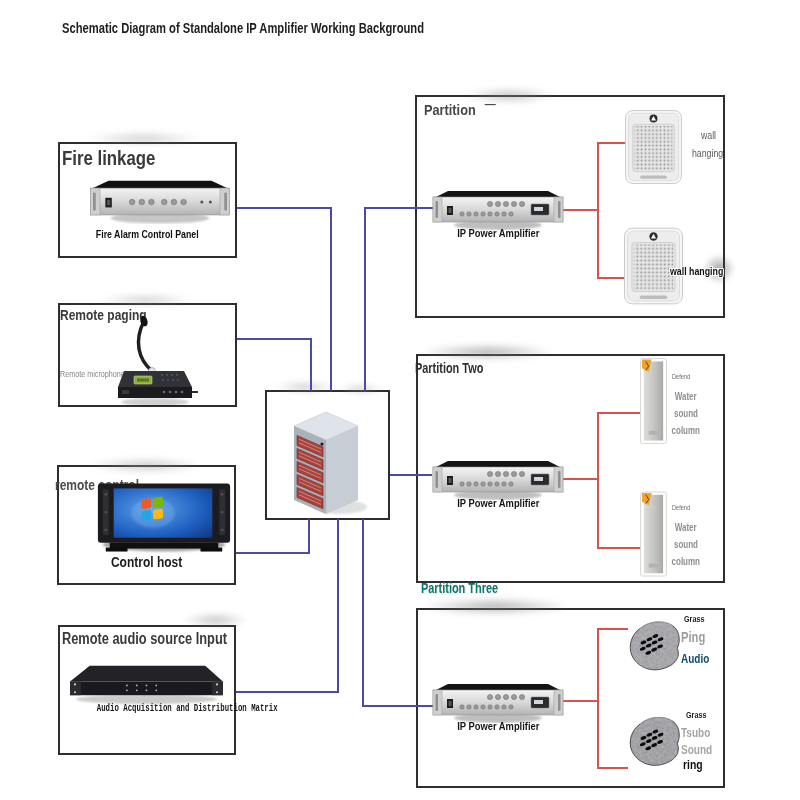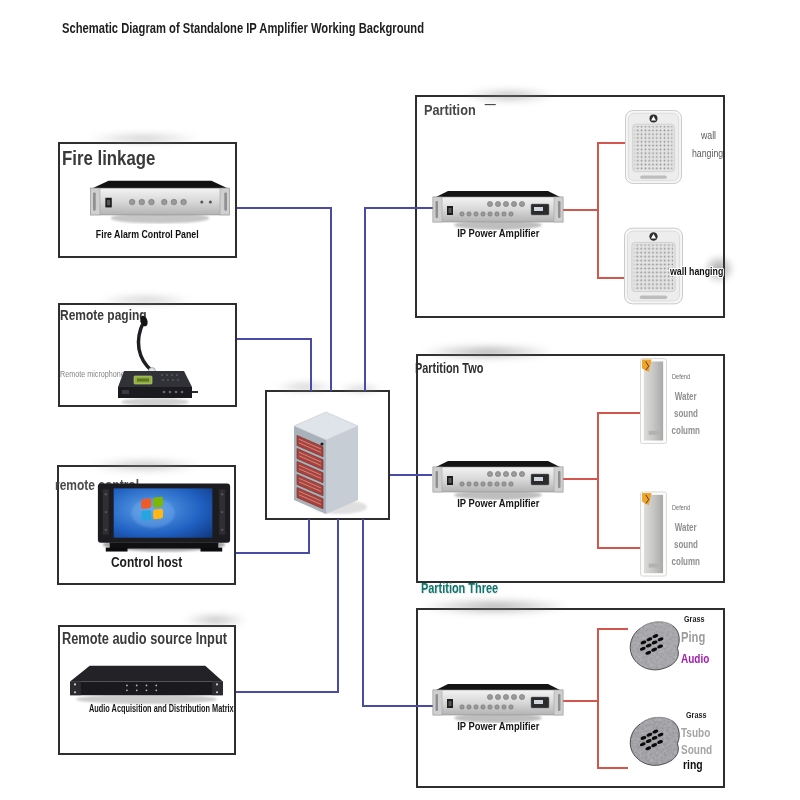--- a/index.html
+++ b/index.html
@@ -227,21 +227,21 @@
       <circle cx="68" cy="28" r="0.9"></circle>
         <circle cx="78" cy="28" r="0.9"></circle>
         <circle cx="88" cy="28" r="0.9"></circle>
         <circle cx="98" cy="28" r="0.9"></circle>
       <circle cx="68" cy="33" r="0.9"></circle>
         <circle cx="78" cy="33" r="0.9"></circle>
         <circle cx="88" cy="33" r="0.9"></circle>
         <circle cx="98" cy="33" r="0.9"></circle>
     </g>
   </svg>
-  <div class="lbl ctr" style="left:58px; top:702px; width:148px; font-size:10.5px; font-weight:bold; color:#171717;">
+  <div class="lbl ctr" style="left:58px; top:702px; width:148px; font-size:10.5px; font-weight:bold; color:#171717;font-family:Liberation Mono, monospace;">
     <span class="cndc" style="transform:scaleX(0.7);">Audio Acquisition and Distribution Matrix</span>
   </div>
 
   <svg class="dev" style="left:288px; top:402px;" width="80" height="115" viewBox="0 0 80 115">
     <ellipse cx="52" cy="105" rx="27" ry="7" fill="#000" opacity="0.12" filter="url(#softB)"></ellipse>
     <polygon points="6,24 38,10 70,24 38,38" fill="#dfe4ea" stroke="#b8bec6" stroke-width="0.5"></polygon>
     <polygon points="38,38 70,24 70,98 38,112" fill="#c6cdd4"></polygon>
     <polygon points="6,24 38,38 38,112 6,98" fill="#a9b1bb"></polygon>
     <g transform="translate(8,27) skewY(23.6)">
       <g fill="#a8423c" stroke="#7e2f2b" stroke-width="0.6">
@@ -453,21 +453,21 @@
         <ellipse cx="28" cy="34" rx="3.2" ry="1.8"></ellipse>
         <ellipse cx="35" cy="33" rx="3.2" ry="1.8"></ellipse>
     </g>
   </svg>
   <div class="lbl lbl6" style="left:684px; top:614px; font-size:9px; font-weight:bold; color:#1d1d1d;">
     <span class="cnd">Grass</span>
   </div>
   <div class="lbl lbl6" style="left:681px; top:629px; font-size:14px; font-weight:bold; color:#9d9d9d;">
     <span class="cnd outl">Ping</span>
   </div>
-  <div class="lbl lbl6" style="left:681px; top:652px; font-size:12.5px; font-weight:bold; color:#a21caf;">
+  <div class="lbl lbl6" style="left:681px; top:652px; font-size:12.5px; font-weight:bold; color:#0c4a6e;">
     <span class="cnd outl">Audio</span>
   </div>
 
   <svg class="dev" style="left:626px; top:711px;" width="57" height="60" viewBox="0 0 60 58">
     <clipPath id="rc2">
         <path d="M6,39 C2,29 6,17 15,11 C24,3 40,2 49,8 C56,13 58,23 54,32 C58,41 51,50 40,53 C26,58 11,51 6,39 Z"></path>
       </clipPath>
     <g clip-path="url(#rc2)">
       <rect width="60" height="58" fill="#8f8f93"></rect>
       <rect width="60" height="58" filter="url(#noiseF)" opacity="0.9"></rect>

